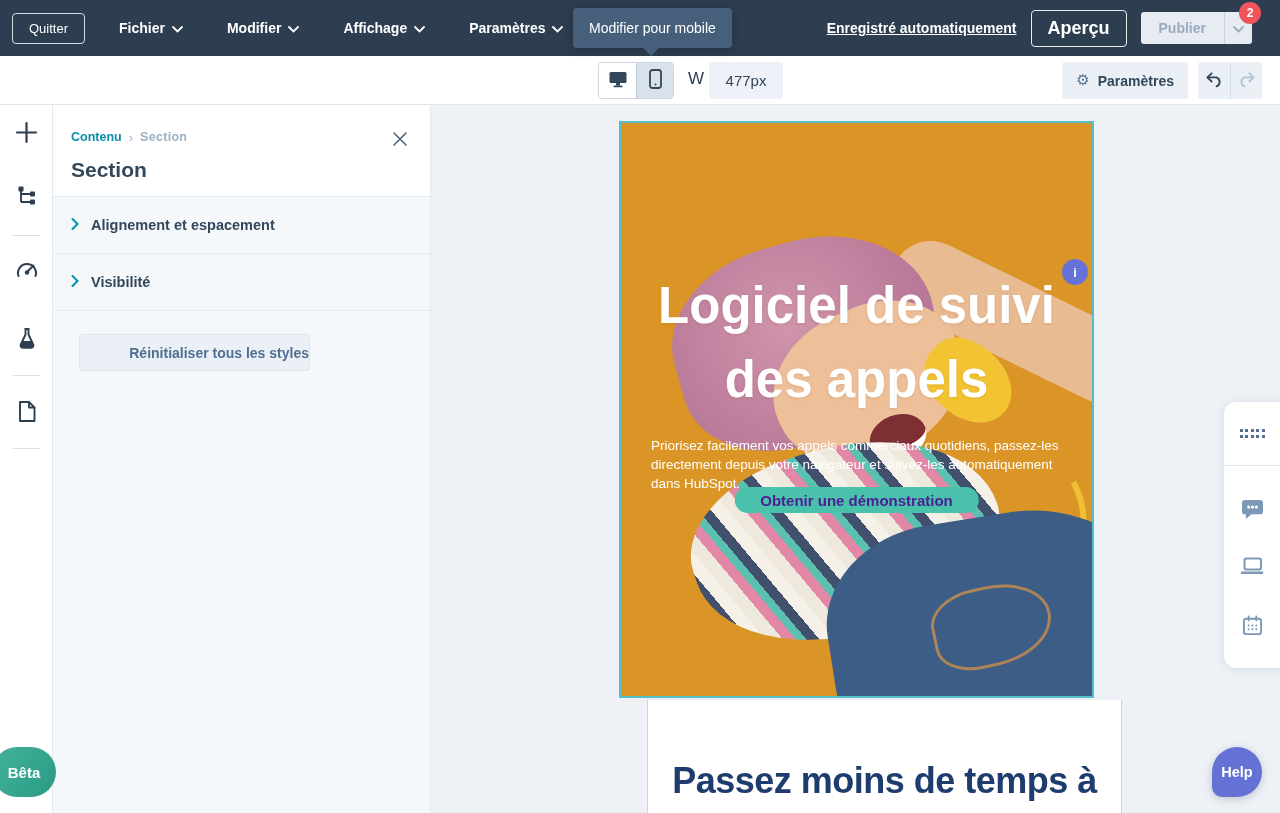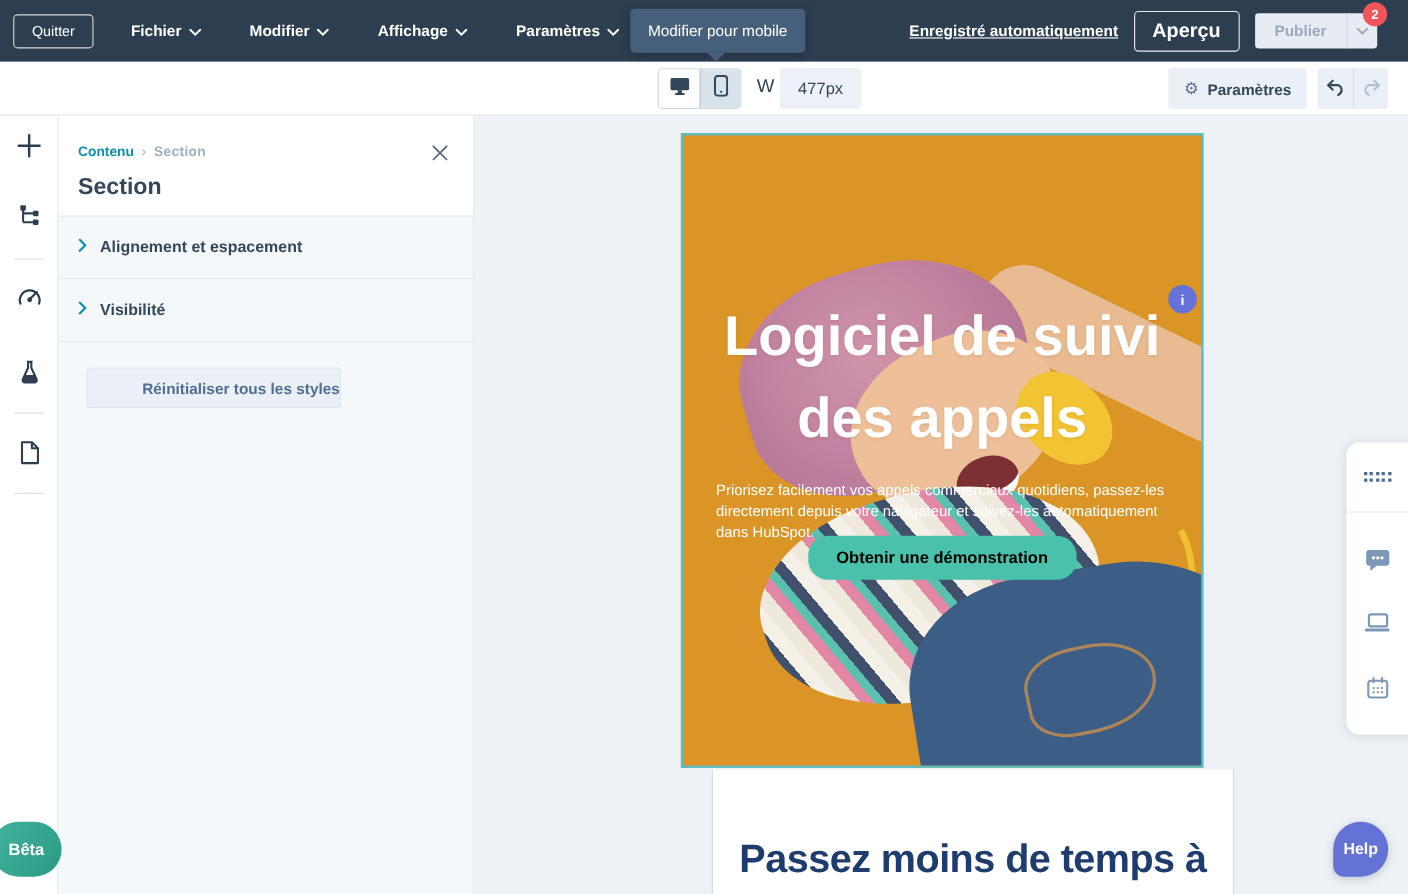--- a/index.html
+++ b/index.html
@@ -63,21 +63,21 @@
   .rail-icon { position:absolute; left:0; width:53px; display:flex; justify-content:center; color:#2d3e50; cursor:pointer; }
   .rail-div { position:absolute; left:13px; width:27px; height:1px; background:#d8e0ea; }
   .beta-pill { position:absolute; left:-8px; bottom:16px; width:64px; height:50px; border-radius:25px;
                background:linear-gradient(125deg,#43b39d,#2a9a84); color:#fff; font-size:15px; font-weight:600;
                display:flex; align-items:center; justify-content:center; z-index:25; cursor:pointer; }
 
   
   .panel { position:absolute; left:53px; top:105px; bottom:0; width:378px; background:#fff;
            border-right:1px solid #e3e9f0; z-index:15; }
   .panel-header { position:relative; padding:25px 24px 18px 18px; background:#fff; }
-  .breadcrumb { font-size:12.5px; display:flex; align-items:center; gap:7px; }
+  .breadcrumb { font-size:12.5px; display:flex; align-items:flex-start; gap:7px; }
   .bc-root { color:#0b8fad; font-weight:700; cursor:pointer; }
   .bc-sep { color:#9db0c4; font-size:13px; }
   .bc-current { color:#9db0c4; font-weight:600; letter-spacing:.3px; }
   .panel-close { position:absolute; right:22px; top:26px; color:#51657f; cursor:pointer; }
   .panel-title { margin-top:13px; font-size:21px; font-weight:700; color:#33475b; }
   .panel-body { position:absolute; top:91px; left:0; right:0; bottom:0; background:#f5f8fa;
                 border-top:1px solid #e4eaf1; }
   .acc-row { height:57px; display:flex; align-items:center; gap:12px; padding-left:18px;
              border-bottom:1px solid #e4eaf1; cursor:pointer; }
   .acc-label { font-size:14.5px; font-weight:700; color:#33475b; }
@@ -111,22 +111,22 @@
   .denim-seam { right:40px; bottom:30px; width:120px; height:80px; border:3px solid #c98f4e;
                 border-radius:45% 55% 60% 40%; transform:rotate(-12deg); opacity:.8; }
   .info-badge { position:absolute; right:4px; top:136px; width:26px; height:26px; border-radius:50%;
                 background:#6672d8; color:#fff; font-size:13px; font-weight:700;
                 display:flex; align-items:center; justify-content:center; z-index:5; cursor:pointer; }
   .hero-title { position:absolute; top:146px; left:10px; right:10px; text-align:center; color:#fff;
                 font-size:51px; font-weight:700; line-height:1.45; z-index:4;
                 text-shadow:0 1px 3px rgba(120,70,10,.15); }
   .hero-desc { position:absolute; top:289px; left:30px; right:30px; text-align:left; color:#fff;
                font-size:13.5px; font-weight:500; line-height:1.42; z-index:4;margin-top:24px; }
-  .hero-cta { position:absolute; top:364px; left:50%; transform:translateX(-50%); height:40px; padding:0 26px;
-              background:#4ac1ab; border:none; border-radius:18px; color:#000000; font-size:15px; font-weight:700;
+  .hero-cta { position:absolute; top:364px; left:50%; transform:translateX(-50%); height:26px; padding:0 26px;
+              background:#4ac1ab; border:none; border-radius:18px; color:#4c1d95; font-size:15px; font-weight:700;
               font-family:inherit; white-space:nowrap; z-index:4; cursor:pointer; }
   .next-section { position:absolute; top:579px; left:0; width:475px; height:113px; background:#fff;
                   border-left:1px solid #c9d6e0; border-right:1px solid #c9d6e0; overflow:hidden;margin-left:28px; }
   .next-heading { margin-top:60px; text-align:center; color:#1e3d6e; font-size:36px; font-weight:800;
                   letter-spacing:-.5px; white-space:nowrap; }
 
   
   .float-panel { position:absolute; right:-16px; top:297px; width:72px; height:266px; background:#fff;
                  border-radius:12px; box-shadow:0 1px 10px rgba(45,62,80,.14); z-index:18; }
   .fp-inner { position:absolute; left:0; top:0; width:56px; height:100%; }

